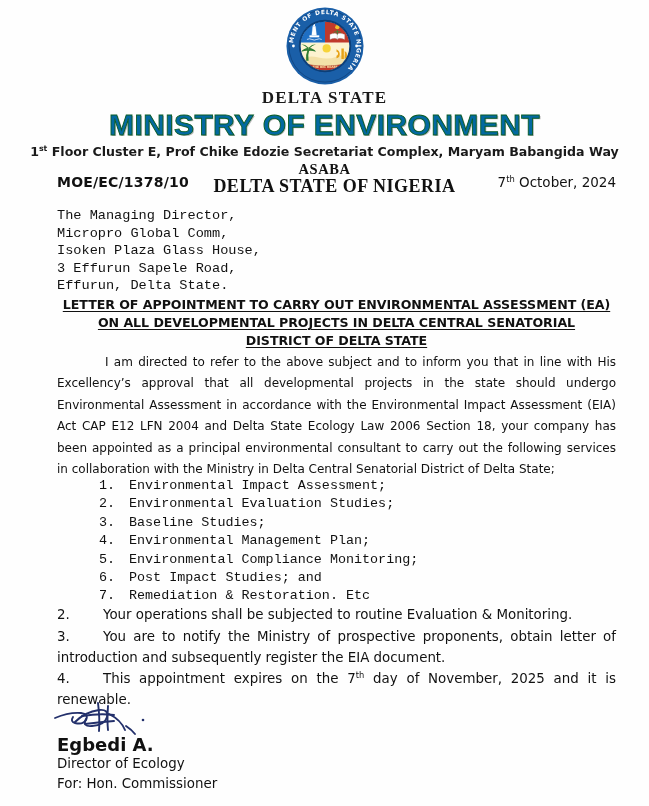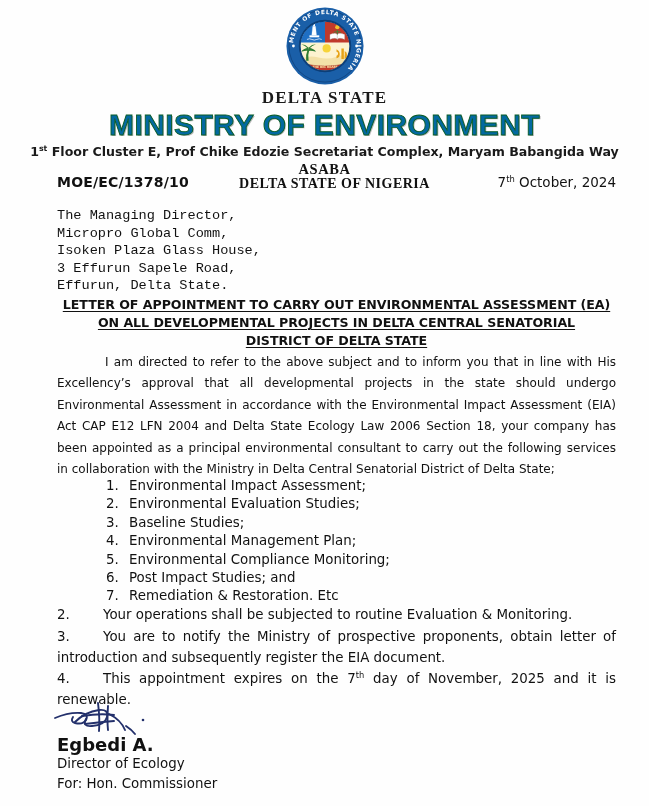--- a/index.html
+++ b/index.html
@@ -73,21 +73,21 @@
     top: 161px;
     font-family: "Liberation Serif", "DejaVu Serif", serif;
     font-weight: bold;
     font-size: 14.5px;
     letter-spacing: 0.6px;
   }
   .dson {
     top: 176px;
     font-family: "Liberation Serif", "DejaVu Serif", serif;
     font-weight: bold;
-    font-size: 14px;
+    font-size: 18px;
     letter-spacing: 0.5px;
     padding-left: 20px;
   }
   sup { font-size: 0.62em; vertical-align: super; line-height: 0; }
 
   
   .refrow {
     position: absolute;
     top: 174px;
     left: 57px;
@@ -152,21 +152,21 @@
   .svc-list {
     position: absolute;
     top: 477px;
     left: 97px;
     margin: 0;
     padding: 0 0 0 26px;
     font-family: "DejaVu Sans", sans-serif;
     font-size: 13.4px;
     line-height: 18.4px;
   }
-  .svc-list li { padding-left: 6px; }
+  .svc-list li { padding-left: 6px; font-family: Liberation Mono, monospace; }
 
   .numbered {
     position: absolute;
     left: 57px;
     right: 33px;
     font-family: "DejaVu Sans", sans-serif;
     font-size: 13.4px;
     line-height: 21.4px;
     text-align: justify;
   }

